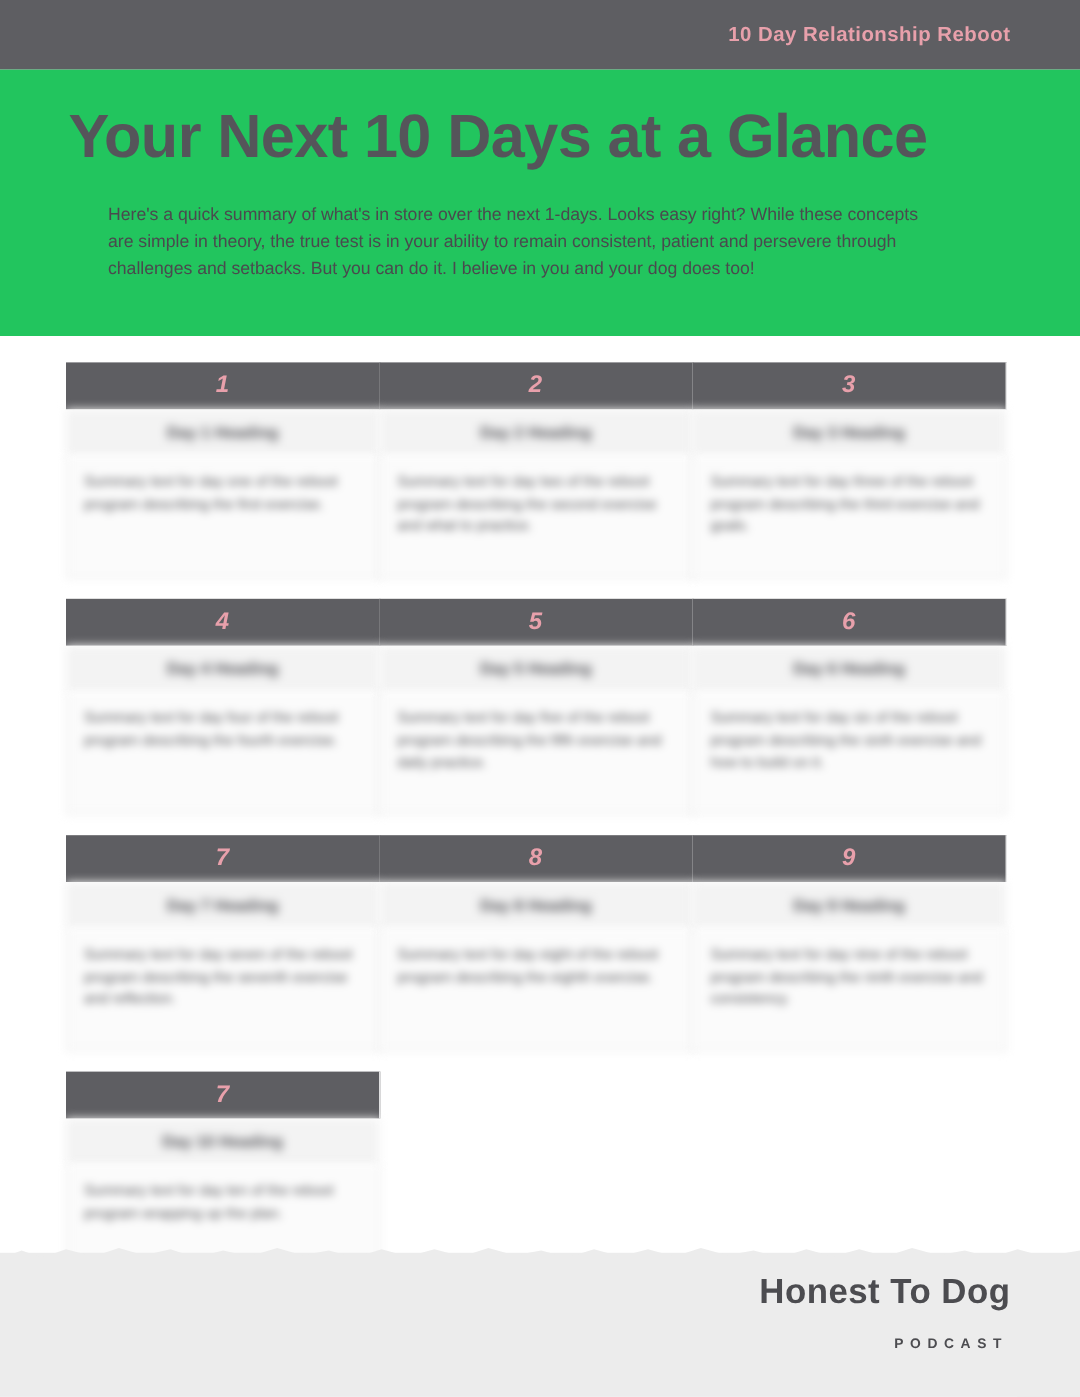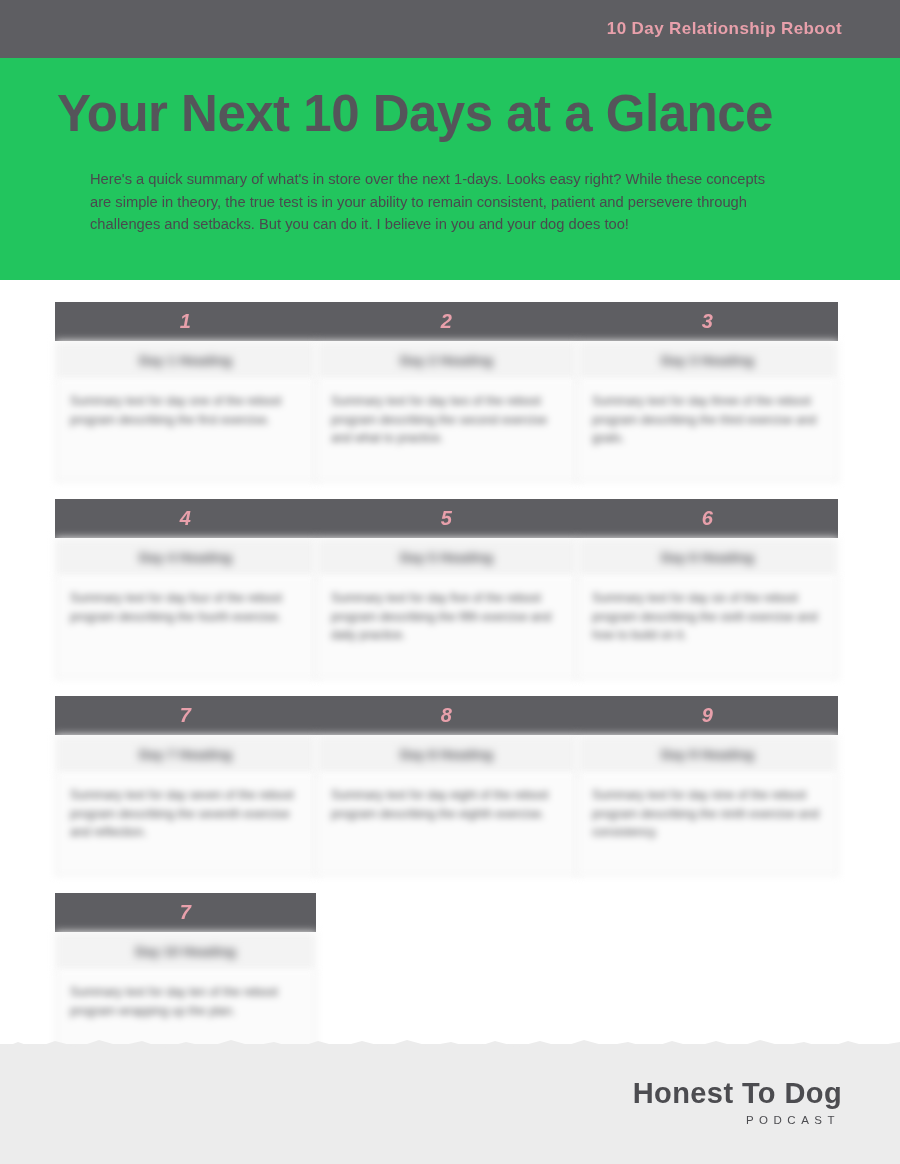--- a/index.html
+++ b/index.html
@@ -153,24 +153,24 @@
   .brand-name {
     font-size: 29px;
     font-weight: bold;
     color: #4c4c50;
     letter-spacing: 0.4px;
     line-height: 1;
     text-align: right;
   }
   .brand-sub {
     font-size: 11.5px;
-    font-weight: normal;
+    font-weight: bold;
     color: #4c4c50;
     letter-spacing: 5.5px;
-    margin-top: 6px;
+    margin-top: 22px;
     padding-right: 2px;
   }
 </style>
 </head>
 <body>
 
 <div class="page">
 
   <div class="topbar">
     <div class="topbar-title">10 Day Relationship Reboot</div>

